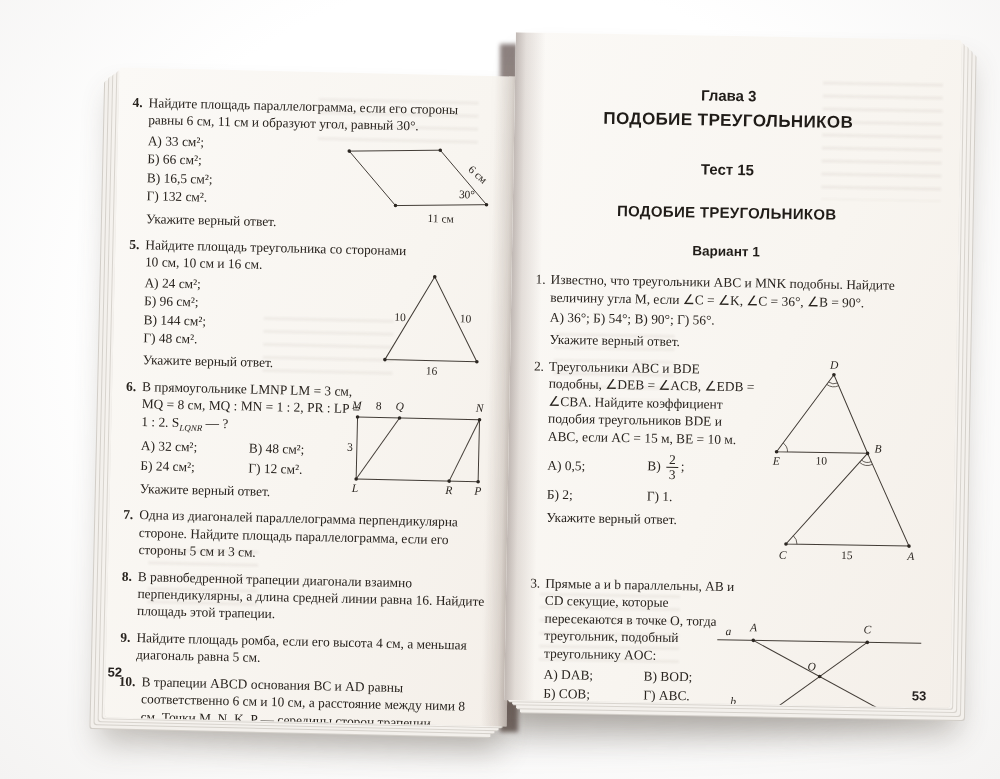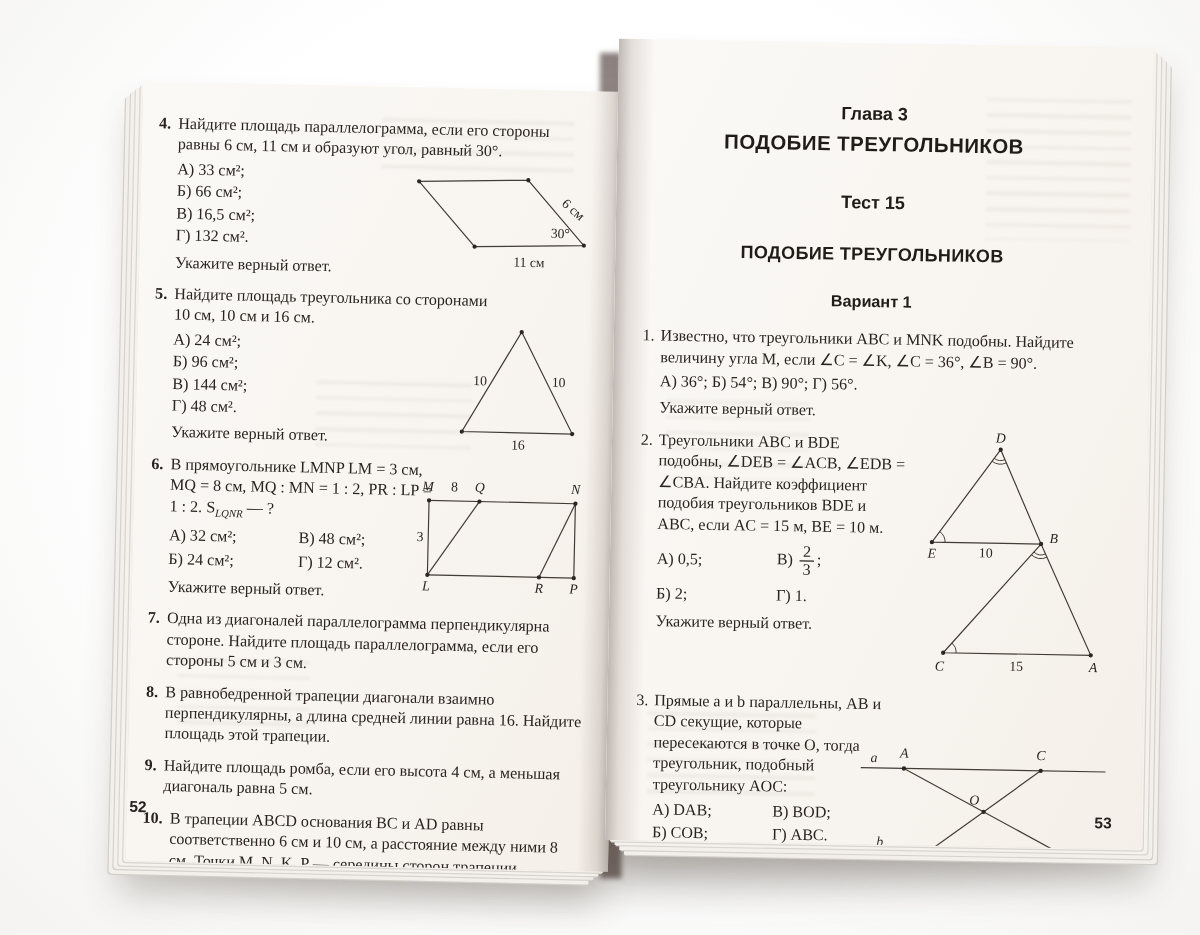--- a/index.html
+++ b/index.html
@@ -49,21 +49,21 @@
   .frac .fnum{display:block;padding:0 3px;}
   .sub{font-size:9px;font-style:italic;vertical-align:sub;}
   .rp-header{text-align:center;font-family:"Liberation Sans",sans-serif;font-weight:bold;color:#201c18;}
   .chapter{font-size:15px;margin-top:22px;}
   .chapter-title{font-size:17px;margin-top:4px;letter-spacing:.4px;}
   .test-label{font-size:15px;margin-top:28px;}
   .test-title{font-size:15px;margin-top:24px;letter-spacing:.3px;}
   .variant{font-size:13.5px;margin-top:20px;margin-bottom:14px;}
   .pageno{position:absolute;font-family:"Liberation Sans",sans-serif;font-weight:bold;font-size:13px;color:#262220;}
   .pageno-left{left:2px;bottom:36px;}
-  .pageno-right{right:24px;bottom:12px;}
+  .pageno-right{right:24px;bottom:2px;}
   .fig{position:absolute;}
   .fig .shape{fill:none;stroke:#423c36;stroke-width:1;}
   .fig .thin{fill:none;stroke:#423c36;stroke-width:.8;}
   .fig .dot{fill:#2c2722;stroke:none;}
   .fig text{font-family:"Liberation Serif",serif;font-size:11.5px;fill:#2c2722;font-style:normal;}
   .fig text.it{font-style:italic;}
   .fig4{right:-2px;top:40px;}
   .fig5{right:4px;top:24px;}
   .fig6{right:0px;top:10px;}
   .q6 .qtext{max-width:228px;}

